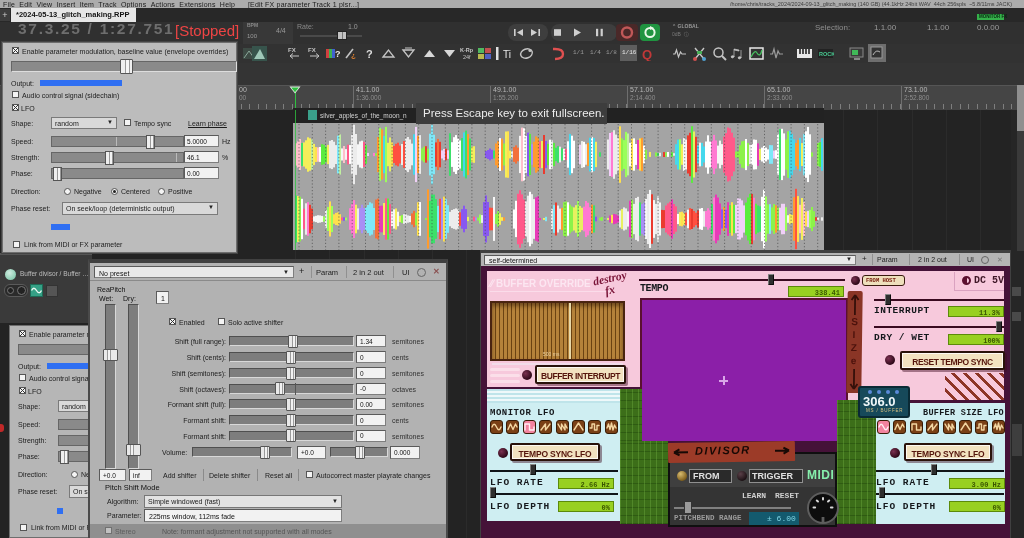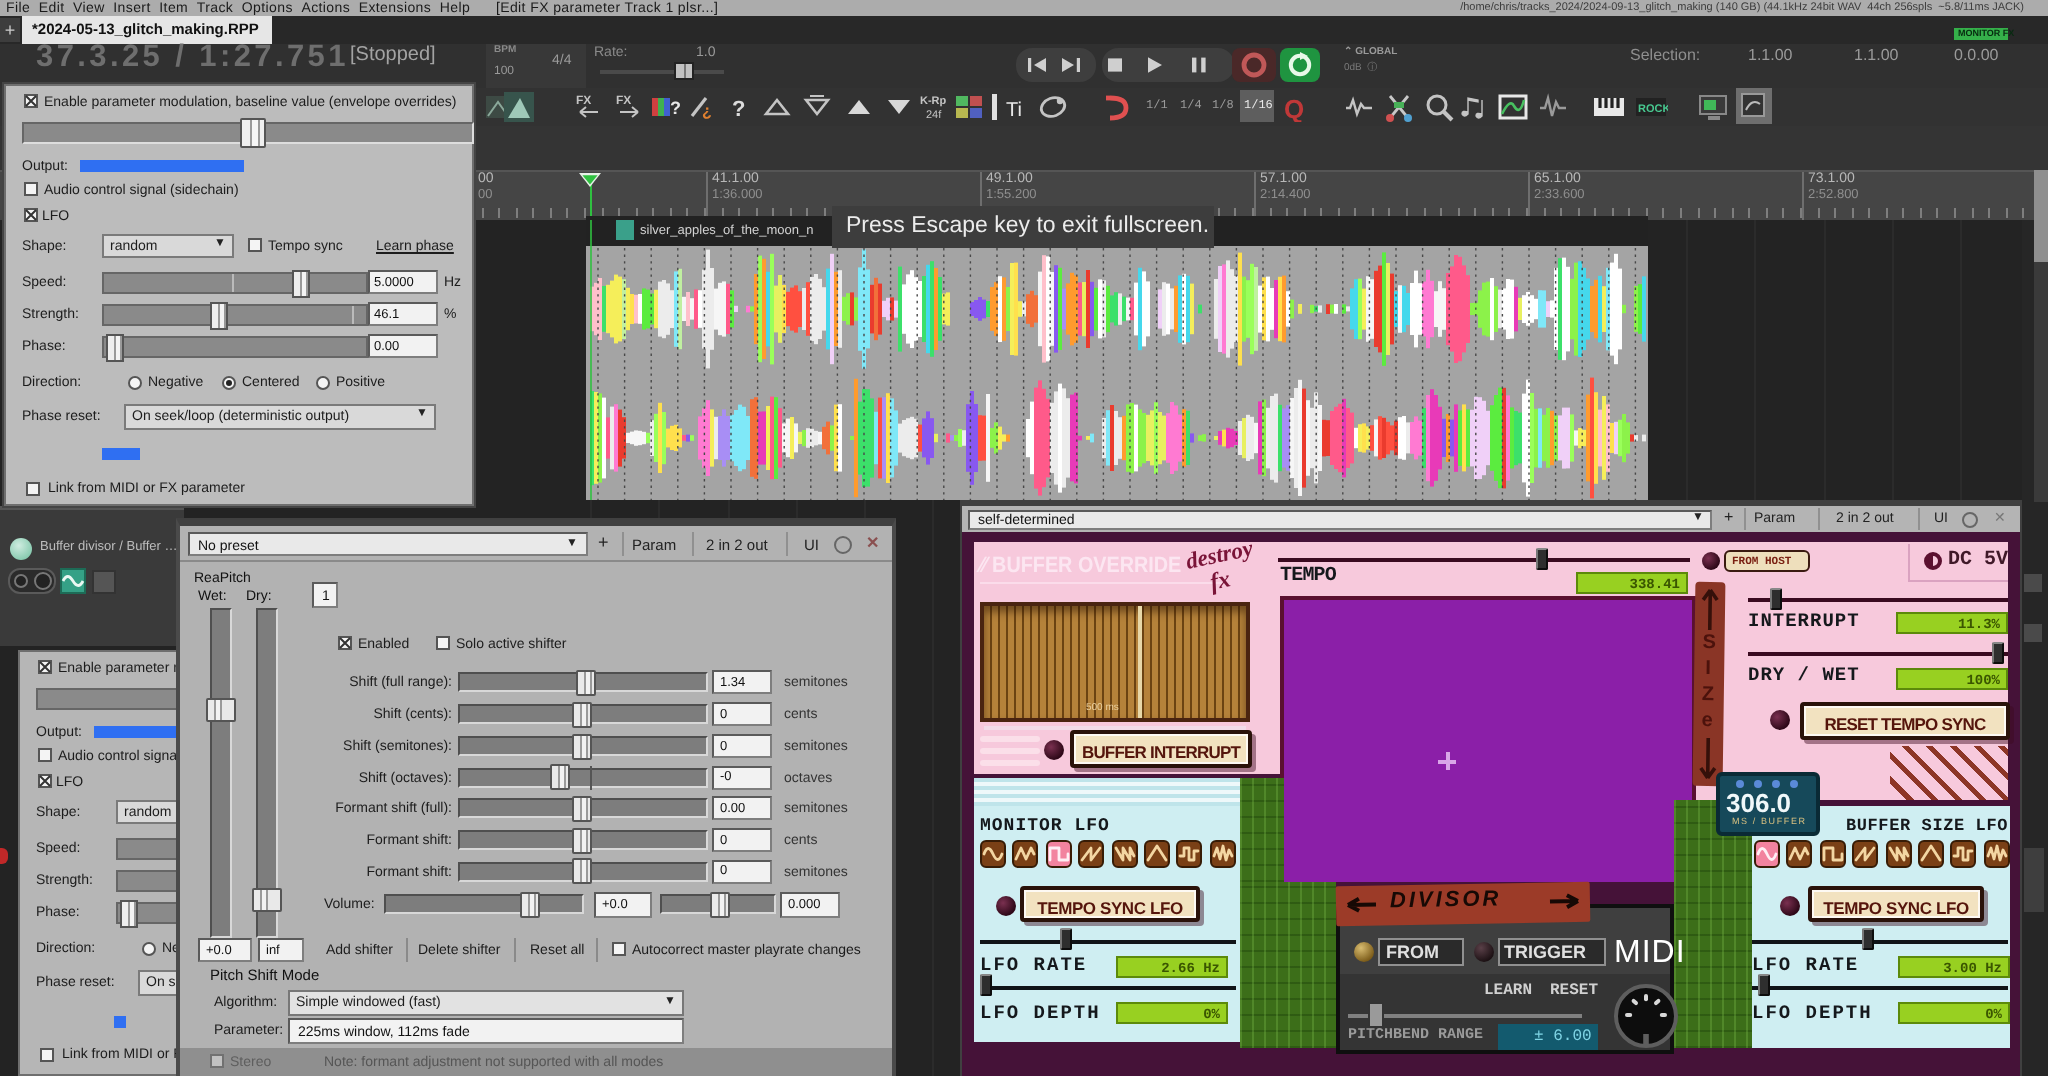--- a/index.html
+++ b/index.html
@@ -27,21 +27,21 @@
 
 <div class="ab" style="left:0;top:8px;width:1024px;height:14px;background:#282828"></div>
 <div class="ab" style="left:0;top:9px;width:10px;height:12px;background:#3d3d3d;color:#ccc;font-size:9px;text-align:center;line-height:12px">+</div>
 <div class="ab" style="left:11px;top:8px;width:125px;height:14px;background:#e6e6e6"></div>
 <div class="t" style="left:16px;top:11px;font-size:7.5px;font-weight:bold;color:#111">*2024-05-13_glitch_making.RPP</div>
 <div class="ab" style="left:977px;top:14px;width:27px;height:6px;background:#35b04a"></div>
 <div class="t" style="left:979px;top:15px;font-size:4.5px;font-weight:bold;color:#072a10">MONITOR FX</div>
 
 <div class="ab" style="left:0;top:22px;width:1024px;height:22px;background:#303030"></div>
 <div class="t" style="left:18px;top:21px;font-size:15.5px;font-weight:bold;color:#6e6e6e;letter-spacing:1.7px">37.3.25 / 1:27.751</div>
-<div class="t" style="left:175px;top:23px;font-size:10px;color:#a3a3a3">[Stopped]</div>
+<div class="t" style="left:175px;top:23px;font-size:15px;color:#ef4444">[Stopped]</div>
 <div class="ab" style="left:243px;top:22px;width:50px;height:22px;background:#383838"></div>
 <div class="t" style="left:247px;top:23px;font-size:5px;color:#8a8a8a;font-weight:bold">BPM</div>
 <div class="t" style="left:247px;top:33px;font-size:6px;color:#9a9a9a">100</div>
 <div class="t" style="left:276px;top:27px;font-size:7px;color:#9a9a9a">4/4</div>
 <div class="t" style="left:297px;top:23px;font-size:7px;color:#8a8a8a">Rate:</div>
 <div class="t" style="left:348px;top:23px;font-size:7px;color:#9a9a9a">1.0</div>
 <div class="ab" style="left:300px;top:35px;width:62px;height:2px;background:#4a4a4a"></div>
 <div class="ab" style="left:337px;top:31px;width:10px;height:9px;background:linear-gradient(90deg,#c2c2c2 0 4px,#777 4px 5px,#c2c2c2 5px 10px);border:1px solid #222"></div>
 
 <div class="ab" style="left:508px;top:24px;width:40px;height:17px;background:#3e3e3e;border-radius:8px"></div>
@@ -1260,21 +1260,21 @@
 
 
  <div class="ab" style="left:187px;top:199px;width:169px;height:75px;background:#343434;border:2px solid #0f0f0f">
   <div class="ab" style="left:0px;top:0px;width:165px;height:33px;background:#3f3f3f"></div>
   <div class="ab" style="left:7px;top:17px;width:10px;height:10px;border-radius:50%;background:radial-gradient(circle at 35% 30%,#d8bc70,#7a5a18 75%)"></div>
   <div class="ab" style="left:19px;top:15px;width:43px;height:14px;background:#2a2a2a;border:1px solid #909090"></div>
   <div class="t" style="left:23px;top:18px;font-size:9px;font-weight:bold;color:#e0e0e0">FROM</div>
   <div class="ab" style="left:67px;top:17px;width:10px;height:10px;border-radius:50%;background:radial-gradient(circle at 35% 30%,#5a4048,#1a0f12 75%)"></div>
   <div class="ab" style="left:79px;top:15px;width:54px;height:14px;background:#2a2a2a;border:1px solid #909090"></div>
   <div class="t" style="left:82px;top:18px;font-size:9px;font-weight:bold;color:#e0e0e0">TRIGGER</div>
-  <div class="t" style="left:137px;top:15px;font-size:16px;font-weight:normal;color:#ffffff;letter-spacing:.5px">MIDI</div>
+  <div class="t" style="left:137px;top:15px;font-size:12px;font-weight:bold;color:#86efac;letter-spacing:.5px">MIDI</div>
   <div class="t mono" style="left:72px;top:38px;font-size:8px;font-weight:bold;color:#d0d0d0">LEARN</div>
   <div class="t mono" style="left:105px;top:38px;font-size:8px;font-weight:bold;color:#d0d0d0">RESET</div>
   <div class="ab" style="left:4px;top:53px;width:117px;height:1.5px;background:#808080"></div>
   <div class="ab" style="left:14px;top:47px;width:8px;height:13px;background:#9a9a9a;border:1px solid #333"></div>
   <div class="bolab" style="left:4px;top:61px;font-size:7.5px;color:#9a9a9a">PITCHBEND RANGE</div>
   <div class="ab" style="left:79px;top:58px;width:50px;height:13px;background:#135a6e"></div>
   <div class="t mono" style="left:97px;top:61px;font-size:8px;color:#7fd4e4">± 6.00</div>
   <svg class="ab" style="left:136px;top:37px" width="34" height="34" viewBox="0 0 34 34">
    <circle cx="17" cy="17" r="15" fill="#0d0d0d" stroke="#5e5e5e" stroke-width="2"></circle>
    <rect x="15.6" y="26" width="2.8" height="5" fill="#5e5e5e"></rect>

